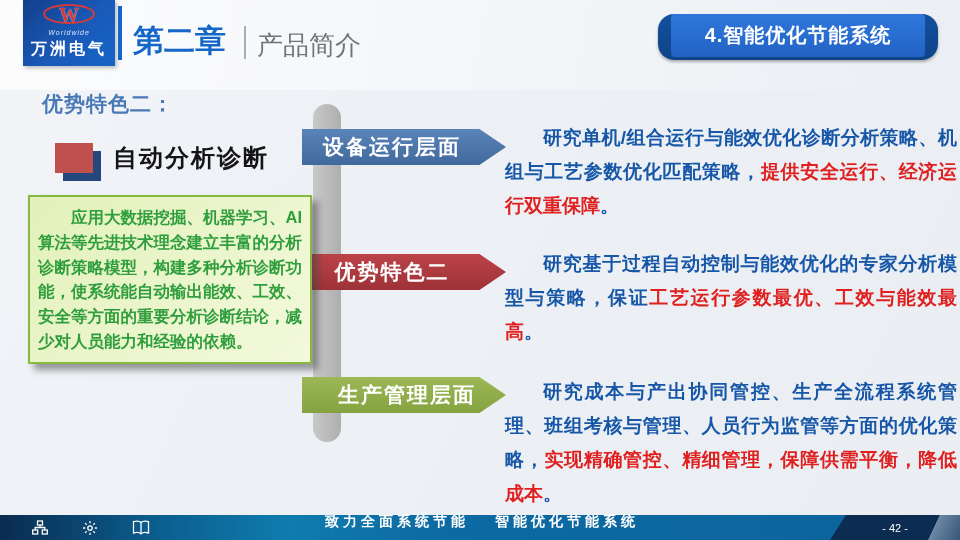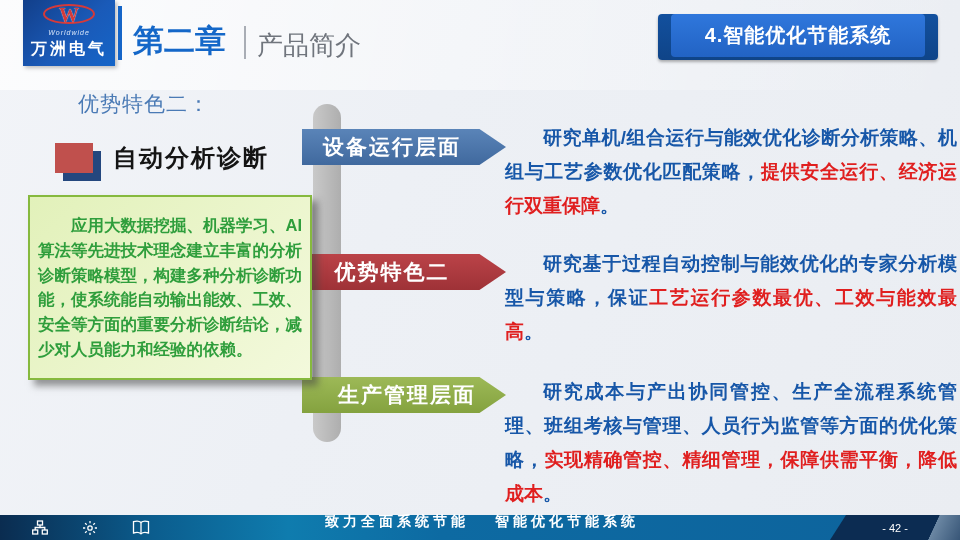--- a/index.html
+++ b/index.html
@@ -18,35 +18,35 @@
   .logo-mark{position:relative;margin-top:2px;width:56px;height:26px;display:flex;align-items:center;justify-content:center;}
   .logo-mark svg{position:absolute;left:0;top:0;}
   .logo-w{position:relative;color:#d43a3a;font-weight:bold;font-size:20px;font-family:"Liberation Serif",serif;text-shadow:0 0 1px #fff;}
   .logo-sub{font-size:7px;font-style:italic;color:#d8e6fa;letter-spacing:1px;margin-top:1px;}
   .logo-name{color:#fff;font-weight:bold;font-size:16px;letter-spacing:3px;margin-top:3px;}
   .header-vline{position:absolute;left:118px;top:6px;width:4px;height:54px;background:#1565c8;}
   .chapter{position:absolute;left:133px;top:20px;font-size:31px;font-weight:bold;color:#1467c8;}
   .title-divider{position:absolute;left:244px;top:26px;width:2px;height:33px;background:#a9adb5;}
   .section{position:absolute;left:257px;top:28px;font-size:26px;color:#70757d;}
   .badge{position:absolute;left:658px;top:14px;width:280px;height:46px;
-    background:linear-gradient(180deg,#12509e,#0f4488);border-radius:4px;
+    background:linear-gradient(180deg,#12509e,#0f4488);border-radius:16px;
     box-shadow:0 2px 3px rgba(0,0,0,.3);text-align:right;}
   .badge-face{position:absolute;left:13px;right:13px;top:0;bottom:3px;
     background:linear-gradient(180deg,#2f77dc 0%,#2263c4 100%);border-radius:4px;
     display:flex;align-items:center;justify-content:center;
     color:#fff;font-weight:bold;font-size:20px;letter-spacing:1px;}
   
-  .adv-heading{position:absolute;left:42px;top:90px;font-size:21px;font-weight:normal;color:#4a7ab5;letter-spacing:1px;margin-left:36px;}
+  .adv-heading{position:absolute;left:42px;top:90px;font-size:21px;font-weight:bold;color:#4a7ab5;letter-spacing:1px;}
   .bullet-navy{position:absolute;left:63px;top:151px;width:38px;height:30px;background:#24477e;}
   .bullet-red{position:absolute;left:55px;top:143px;width:38px;height:30px;background:#c0504d;}
   .feature-title{position:absolute;left:113px;top:142px;font-size:24px;font-weight:bold;color:#141414;letter-spacing:2px;}
   .green-box{position:absolute;left:28px;top:195px;width:264px;z-index:6;
     border:2px solid #86b93e;background:linear-gradient(135deg,#e2f1ba 0%,#f3f9dc 100%);
     box-shadow:6px 6px 7px rgba(70,70,70,.55);
-    padding:16px 8px;color:#2f9e3c;font-weight:bold;font-size:16.5px;line-height:1.5;
+    padding:8px 8px;color:#2f9e3c;font-weight:bold;font-size:16.5px;line-height:1.5;
     text-align:justify;text-indent:2em;}
   
   .vbar{position:absolute;left:313px;top:104px;width:28px;height:338px;border-radius:14px;
     background:linear-gradient(90deg,#c9c9c9,#aeaeae);z-index:2;}
   .level-arrow{position:absolute;left:302px;width:204px;height:36px;z-index:4;
     clip-path:polygon(0 0,87% 0,100% 50%,87% 100%,0 100%);
     display:flex;align-items:center;justify-content:center;padding-right:24px;box-sizing:border-box;
     color:#fff;font-weight:bold;font-size:21px;letter-spacing:2px;white-space:nowrap;}
   .arrow-blue{top:129px;background:linear-gradient(180deg,#5a84b8,#40699e);}
   .arrow-red{top:254px;background:linear-gradient(180deg,#bb4348,#9e3237);}

